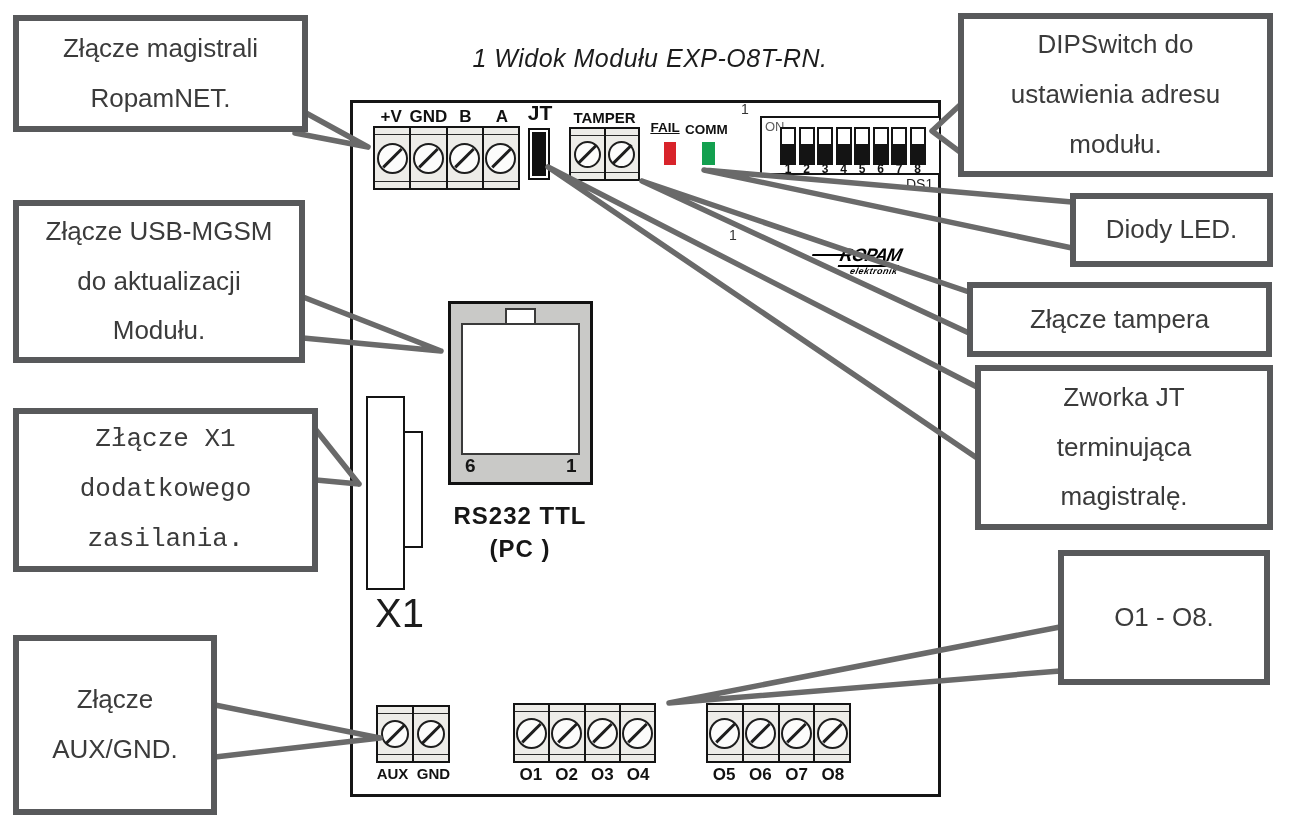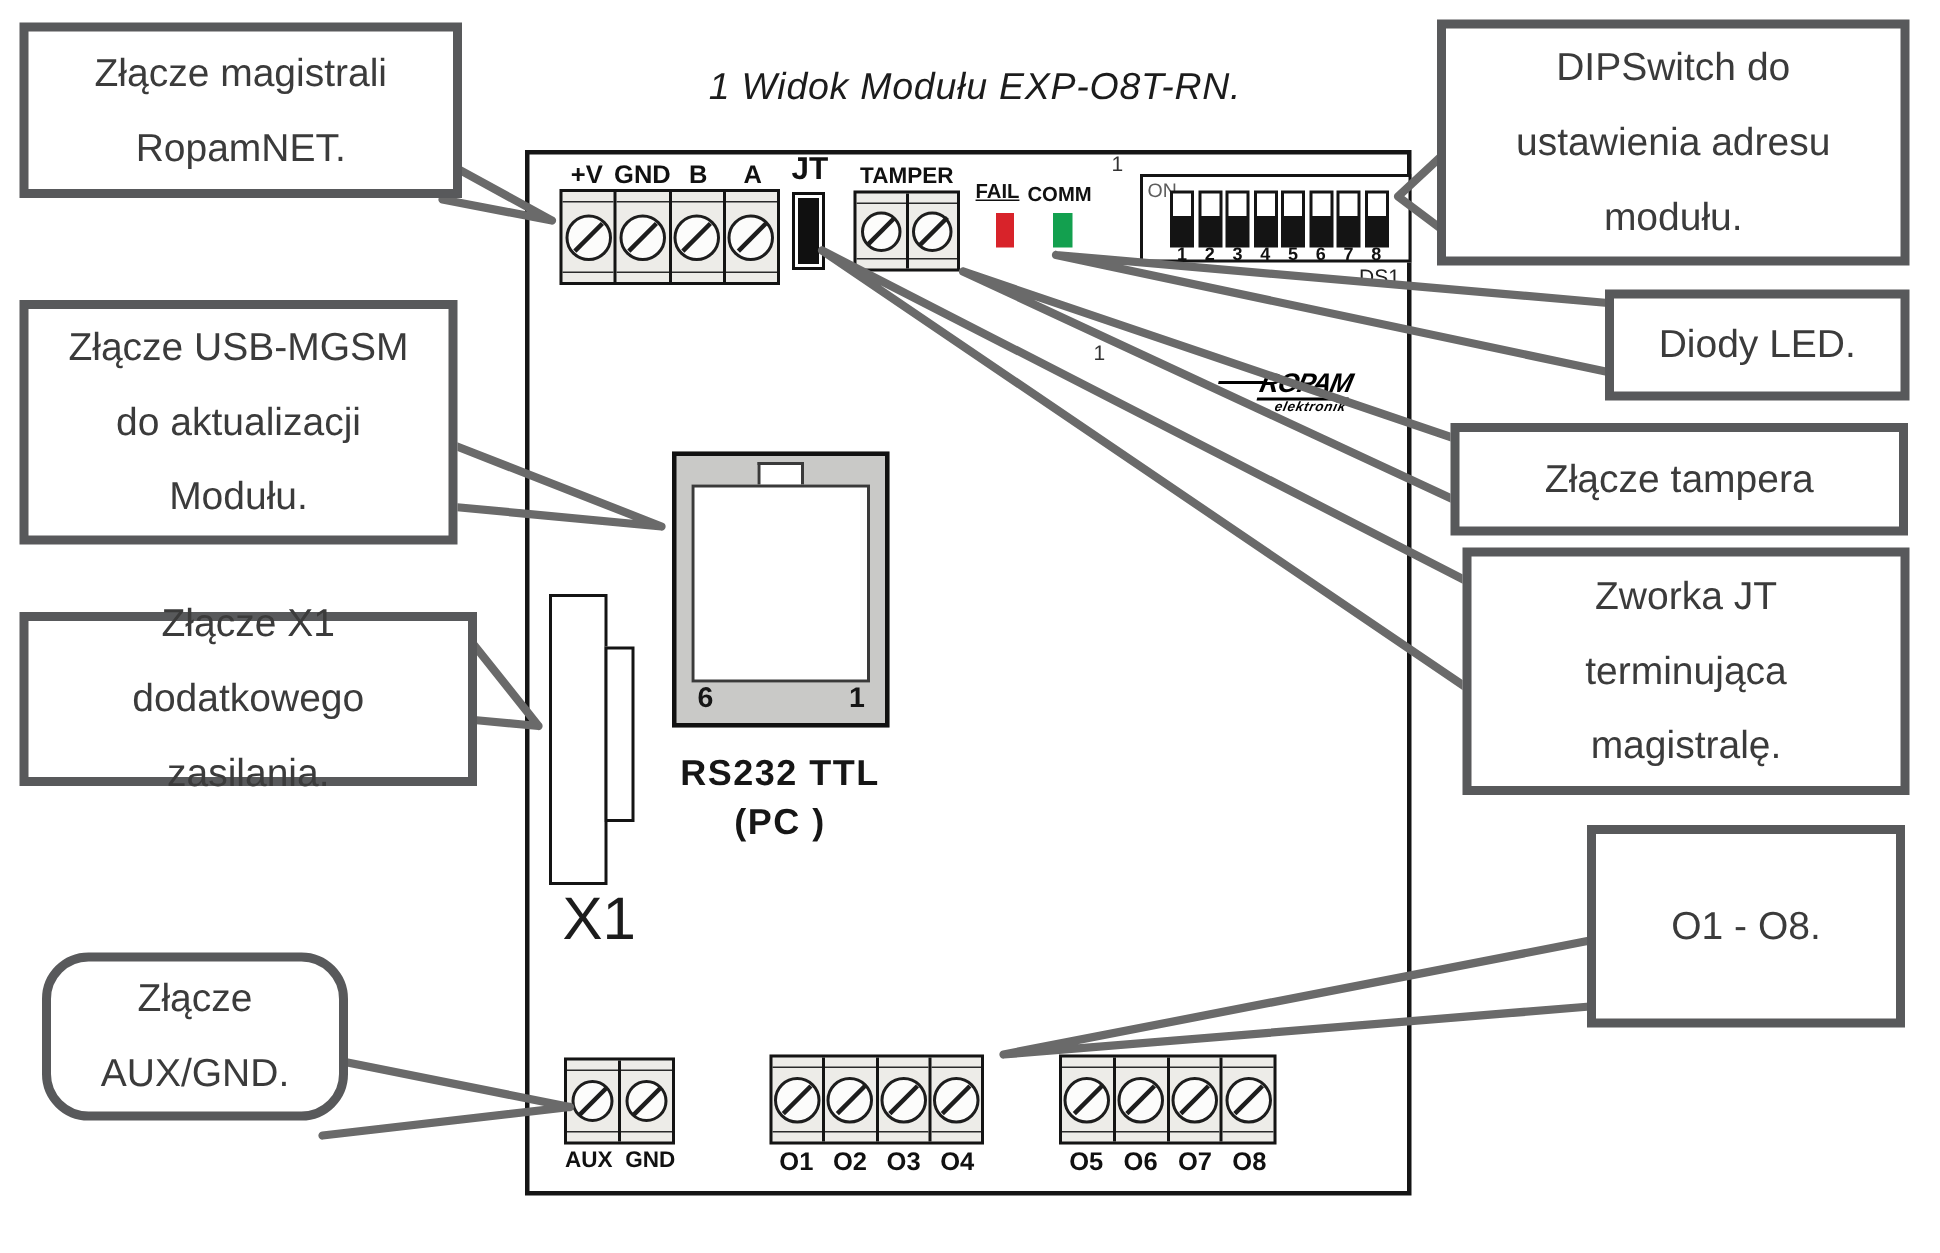--- a/index.html
+++ b/index.html
@@ -239,27 +239,27 @@
     <div>Złącze magistrali</div>
     <div>RopamNET.</div>
   </div>
 
   <div class="callout" style="left:13px; top:200px; width:292px; height:163px;">
     <div>Złącze USB-MGSM</div>
     <div>do aktualizacji</div>
     <div>Modułu.</div>
   </div>
 
-  <div class="callout" style="left:13px; top:408px; width:305px; height:116px;">
+  <div class="callout" style="left:13px; top:408px; width:305px; height:164px;font-family:Liberation Mono, monospace;">
     <div>Złącze X1</div>
     <div>dodatkowego</div>
     <div>zasilania.</div>
   </div>
 
-  <div class="callout" style="left:28px; top:635px; width:204px; height:112px;border-radius:31px;">
+  <div class="callout" style="left:13px; top:635px; width:204px; height:180px;">
     <div>Złącze</div>
     <div>AUX/GND.</div>
   </div>
 
   <div class="callout" style="left:958px; top:13px; width:315px; height:164px;">
     <div>DIPSwitch do</div>
     <div>ustawienia adresu</div>
     <div>modułu.</div>
   </div>
 

